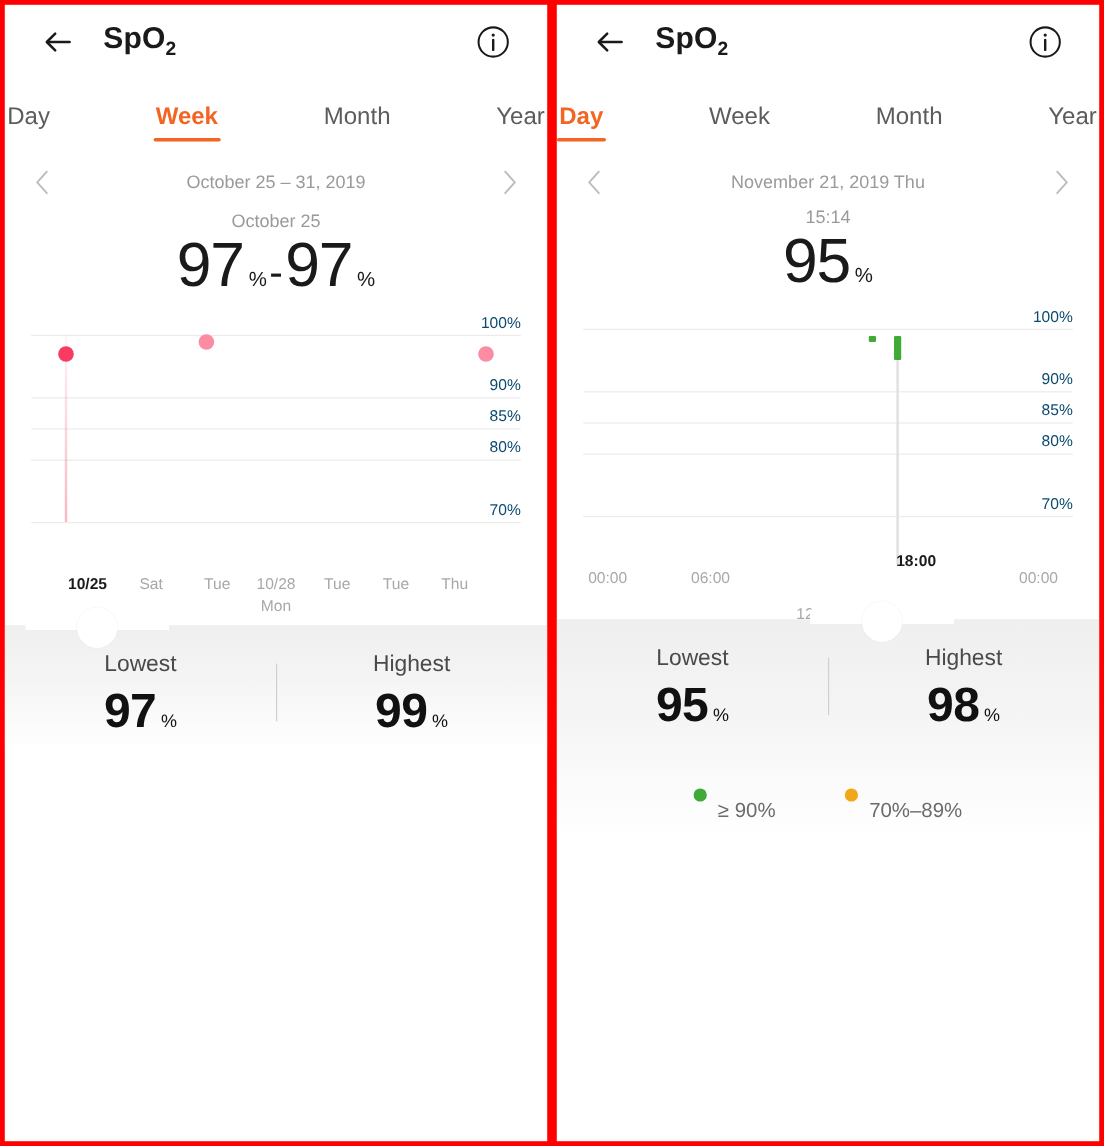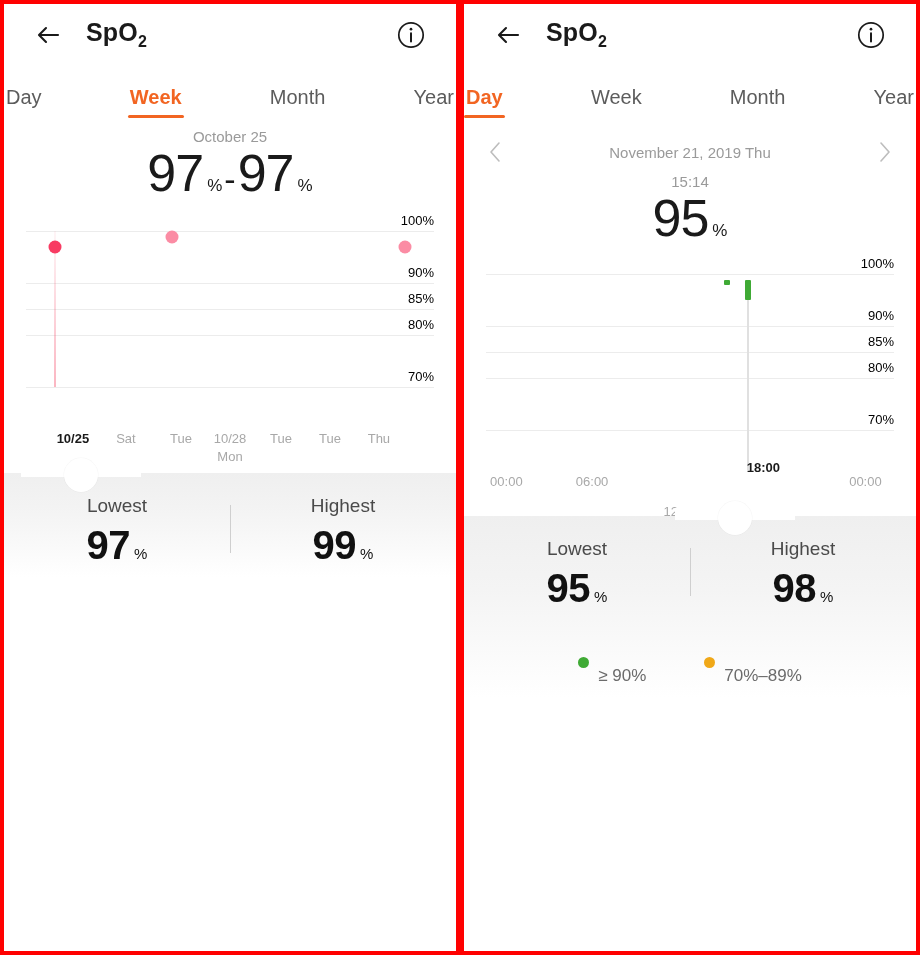--- a/index.html
+++ b/index.html
@@ -111,21 +111,21 @@
   }
   .panel.left .chart  { margin-top: 22px; height: 192px; }
   .panel.right .chart { margin-top: 20px; height: 192px; }
 
   .gridline {
     position: absolute; left: 0; right: 0;
     height: 1px; background: #ececec;
   }
   .ylabel {
     position: absolute; right: 0;
-    font-size: 13px; color: #000000;
+    font-size: 13px; color: #0c4a6e;
     transform: translateY(-100%);
     padding-bottom: 3px;
     text-align: right;
   }
   .dot {
     position: absolute;
     width: 13px; height: 13px; border-radius: 50%;
     transform: translate(-50%, -50%);
   }
   .vline {
@@ -236,20 +236,33 @@
       </span>
     </div>
 
     <div class="tabs">
       <button class="tab">Day</button>
       <button class="tab active">Week</button>
       <button class="tab">Month</button>
       <button class="tab">Year</button>
     </div>
 
+    <div class="datenav">
+      <span class="chev prev">
+        <svg width="14" height="22" viewBox="0 0 14 22" fill="none" stroke="#bdbdbd" stroke-width="1.6" stroke-linecap="round" stroke-linejoin="round">
+            <path d="M11 2 L3 11 L11 20"></path>
+          </svg>
+      </span>
+      <span class="date-range">October 25 – 31, 2019</span>
+      <span class="chev next">
+        <svg width="14" height="22" viewBox="0 0 14 22" fill="none" stroke="#bdbdbd" stroke-width="1.6" stroke-linecap="round" stroke-linejoin="round">
+            <path d="M3 2 L11 11 L3 20"></path>
+          </svg>
+      </span>
+    </div>
     <div class="date-sub">October 25</div>
 
     <div class="bigvalue">
       <span class="num">97</span>
       <span class="pct">%</span>
       <span class="dash">-</span>
       <span class="num">97</span>
       <span class="pct">%</span>
     </div>
 

